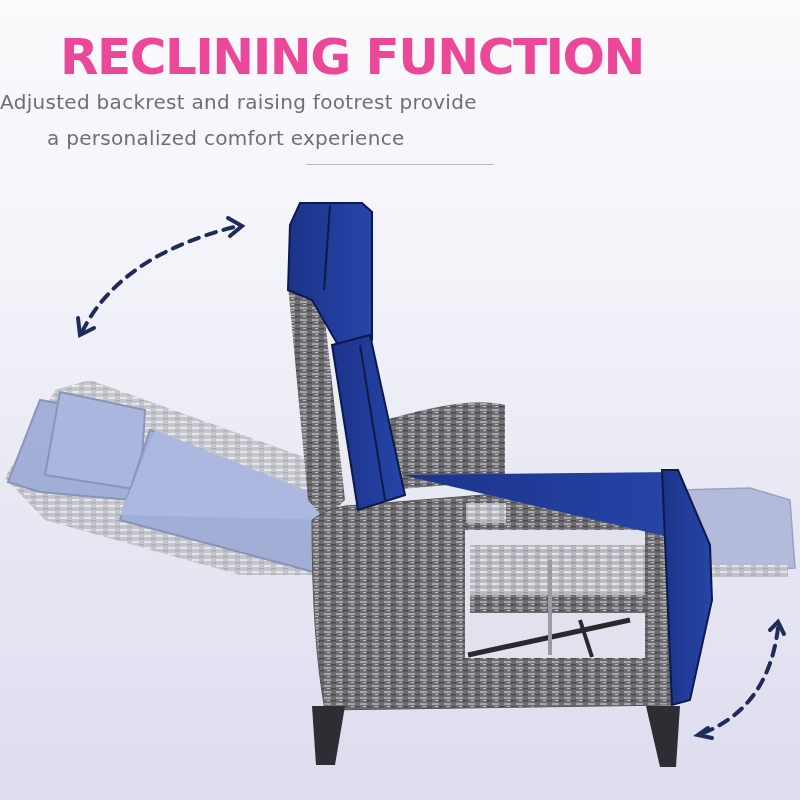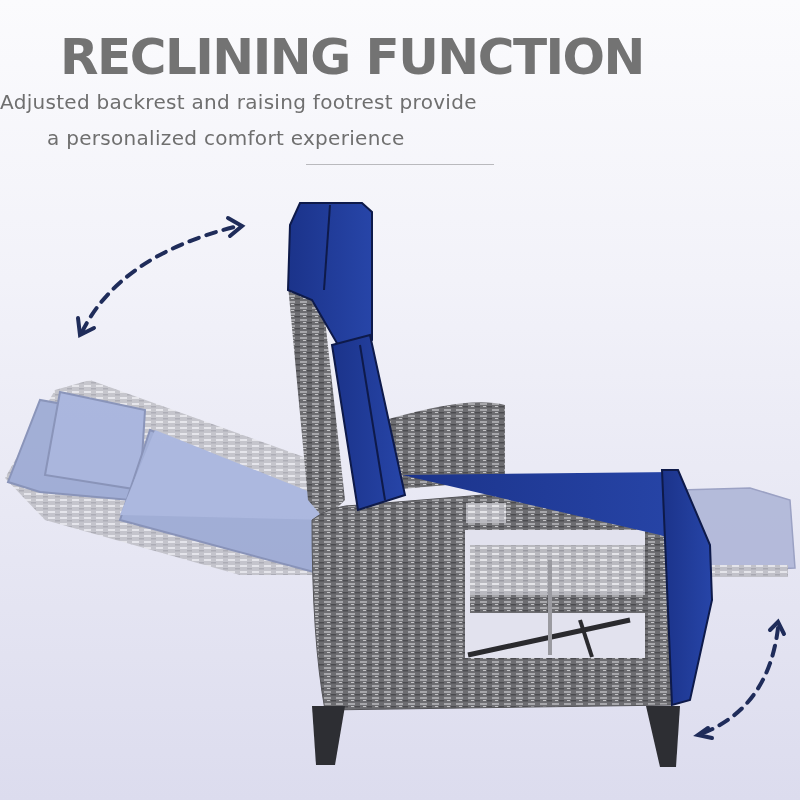--- a/index.html
+++ b/index.html
@@ -4,21 +4,21 @@
   <style>
     html, body { margin: 0; padding: 0; }
     body {
       width: 800px; height: 800px; overflow: hidden; position: relative;
       background: linear-gradient(180deg, #fbfbfd 0%, #f2f2f9 35%, #e6e6f3 70%, #dcdcee 100%);
       font-family: "Liberation Sans", sans-serif;
     }
     .title {
       position: absolute; left: 0; top: 28px; width: 704px; text-align: center;
       font-family: "DejaVu Sans", sans-serif; font-weight: bold;
-      font-size: 50px; letter-spacing: -1.5px; color: #737373;
+      font-size: 50px; letter-spacing: -1.5px; color: #ec4899;
     }
     .subtitle {
       position: absolute; left: 0; width: 800px; 
       font-family: "DejaVu Sans", sans-serif; font-size: 20px; color: #6f6f6f;
       letter-spacing: 0.3px;
     }
     .sub1 { top: 90px; }
     .sub2 { top: 126px; margin-left: 47px; }
     .divider {
       position: absolute; left: 306px; top: 164px; width: 188px; height: 1px;

